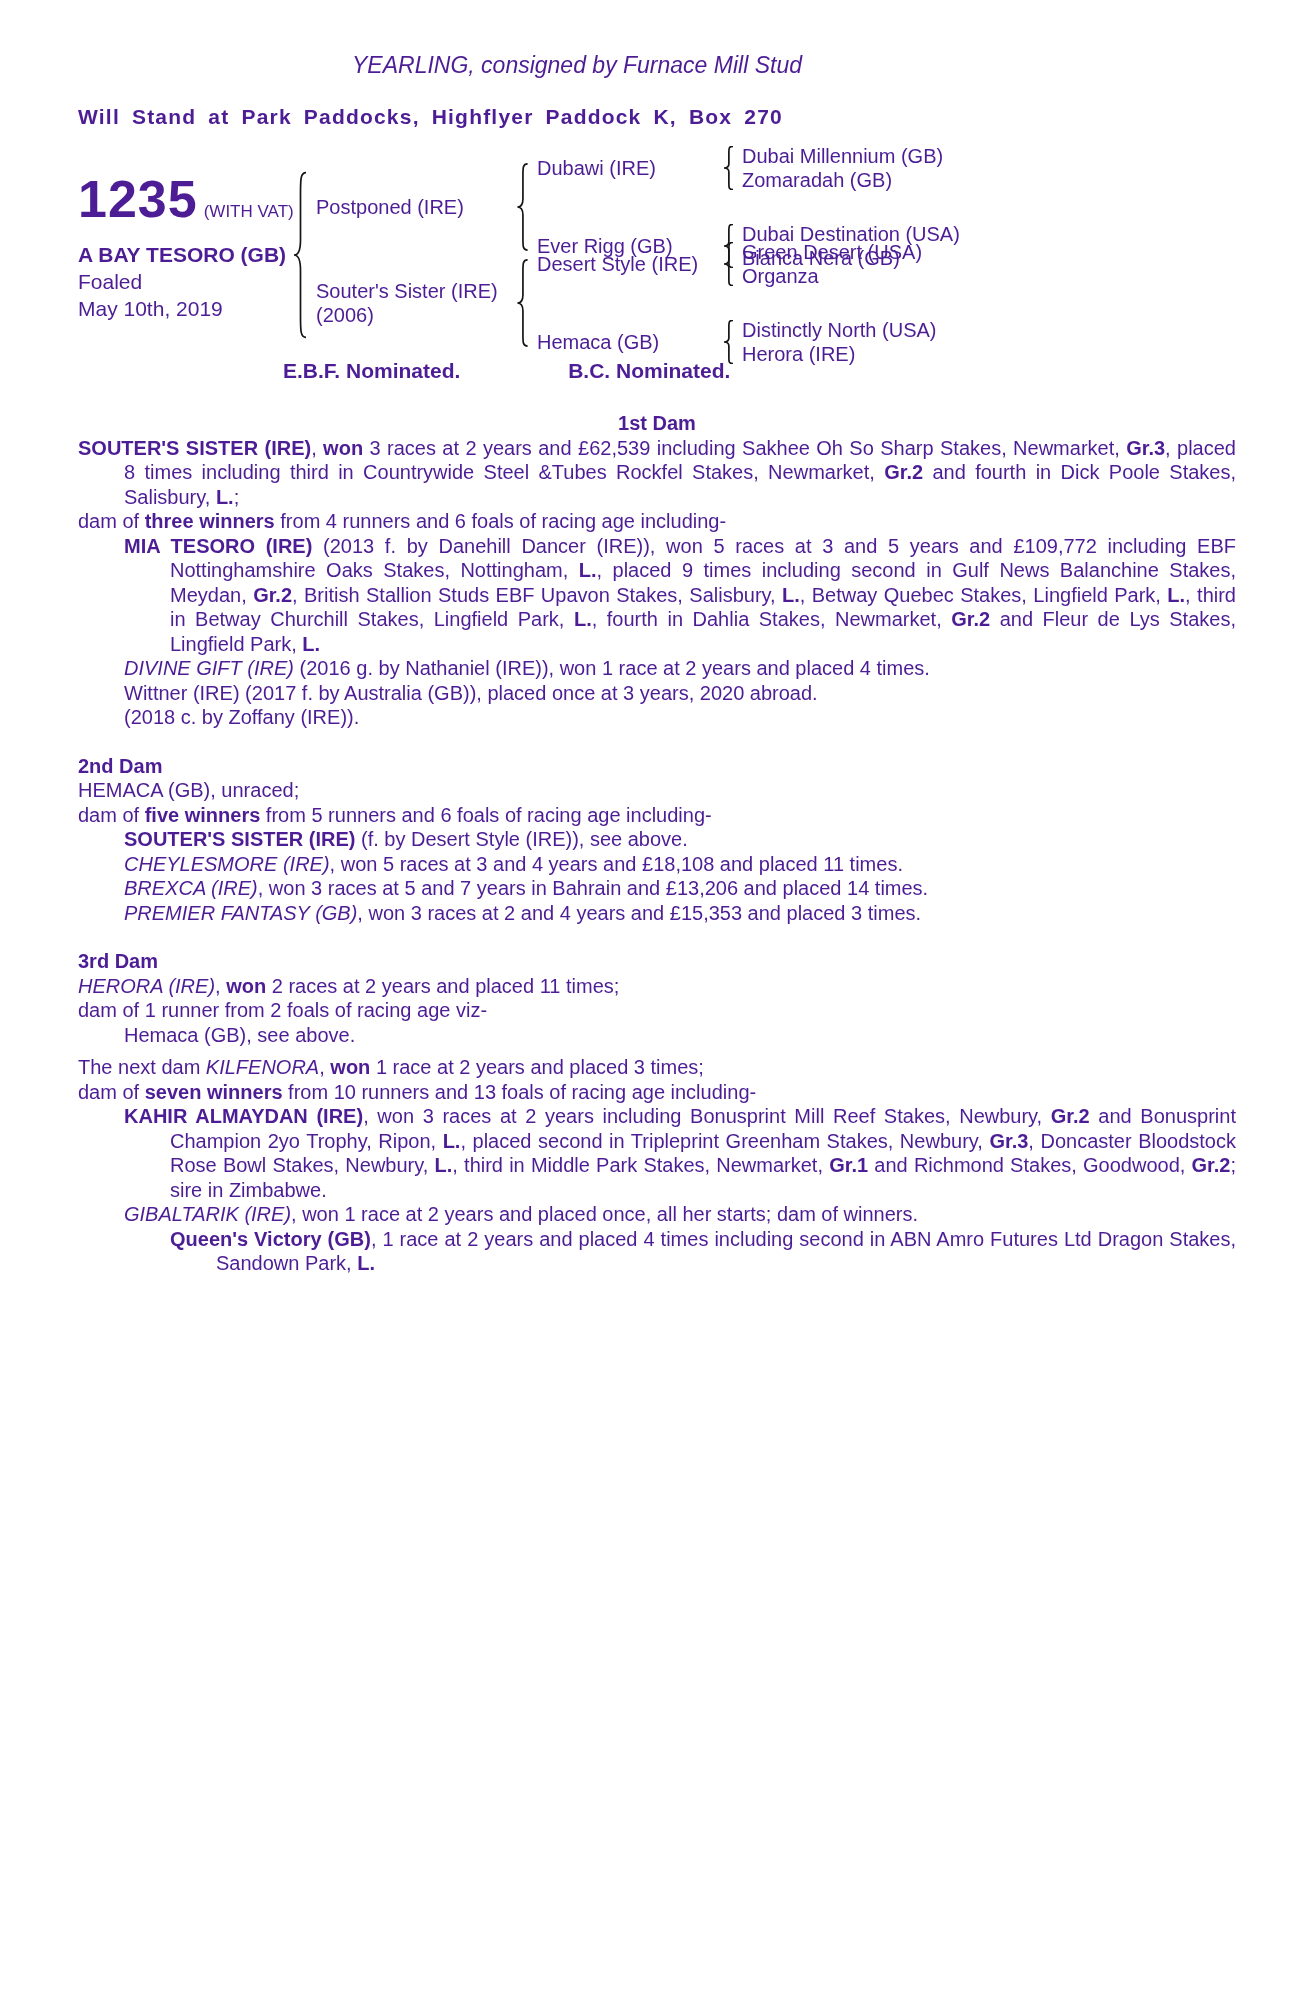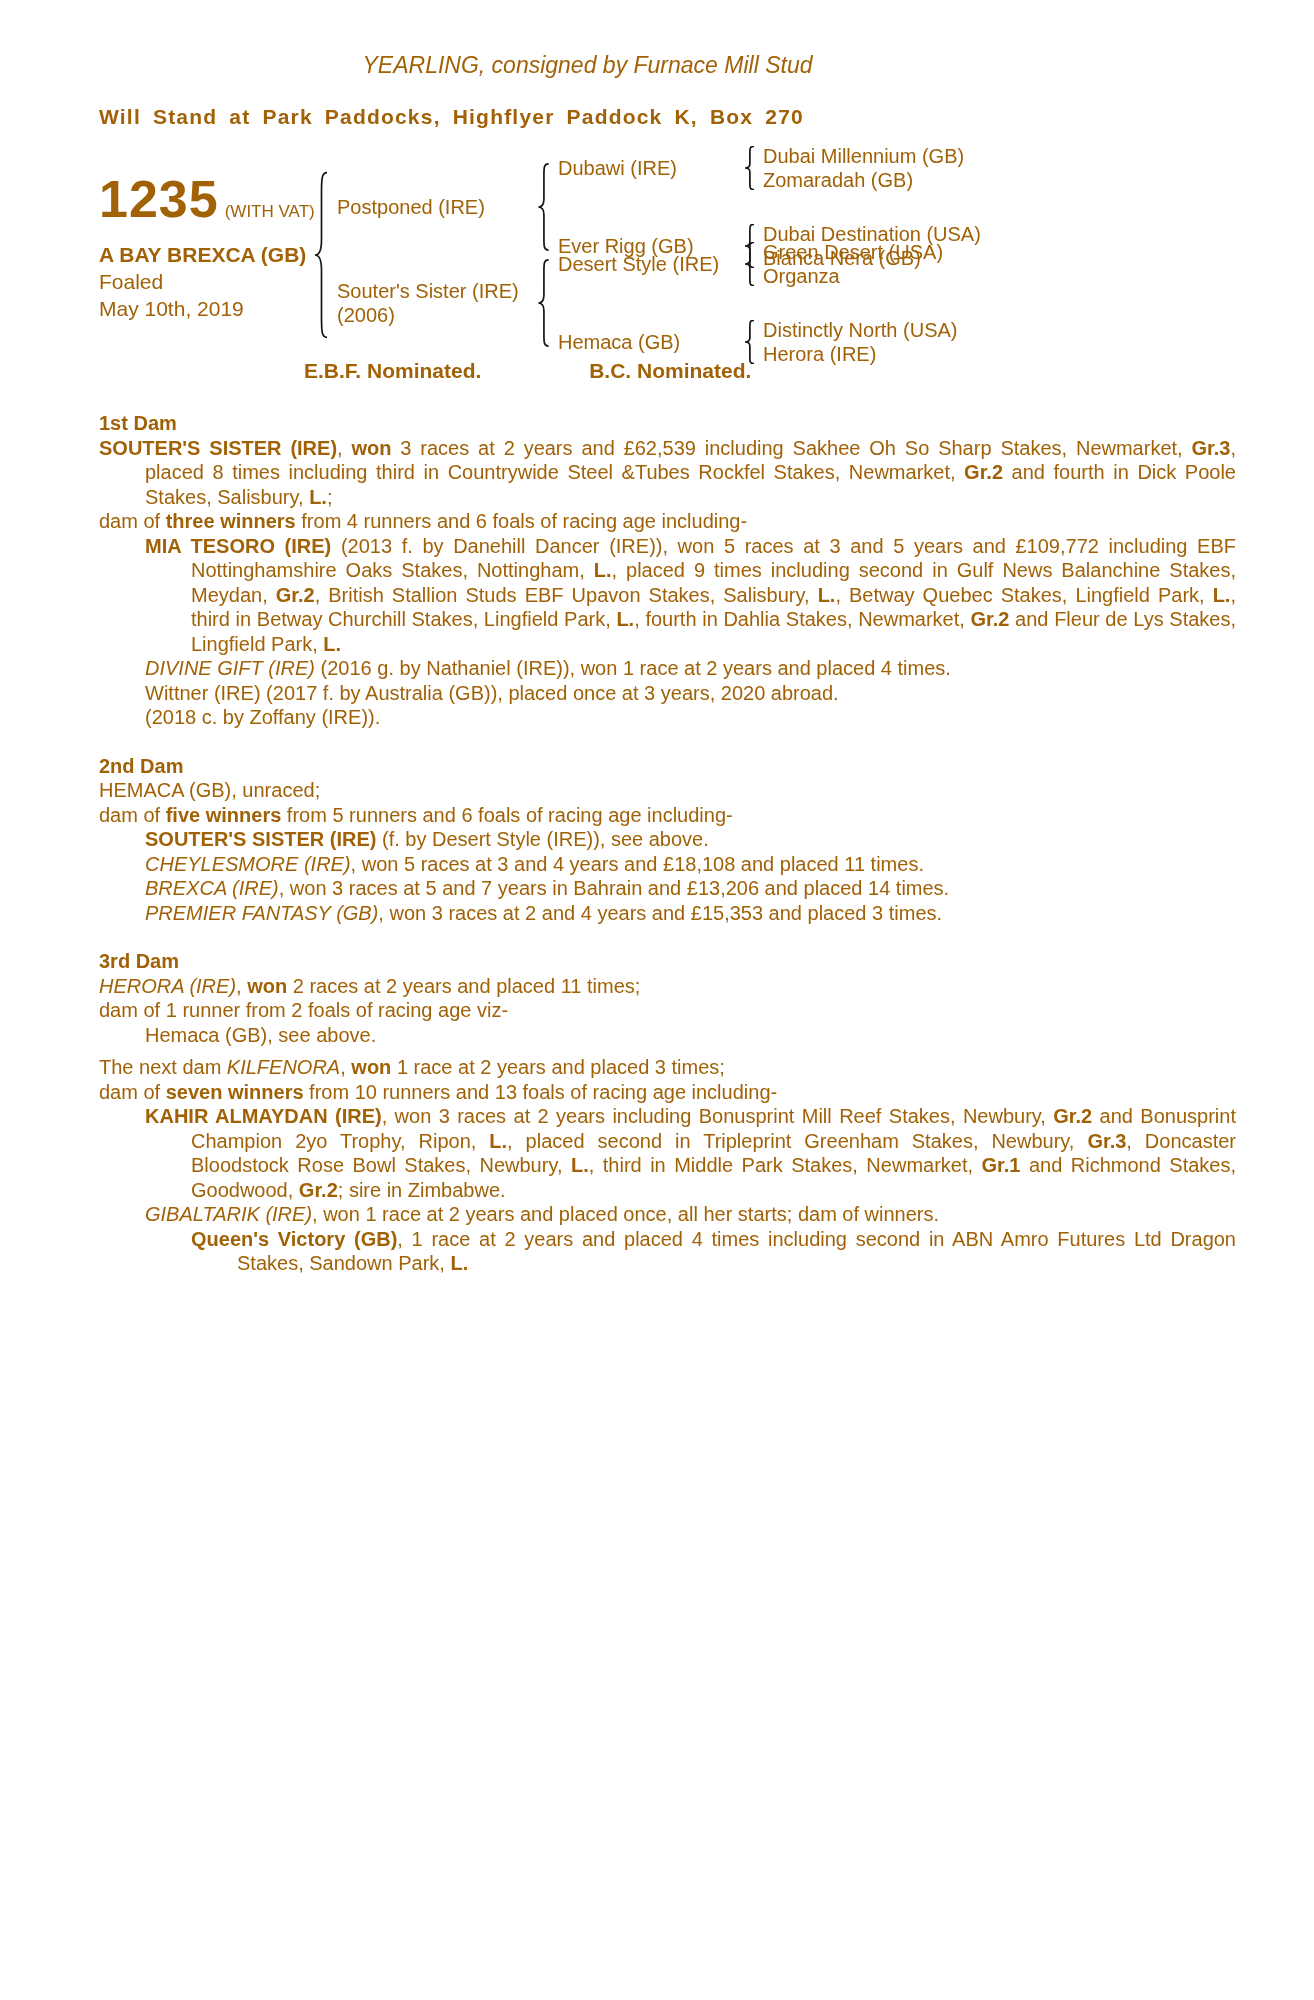--- a/index.html
+++ b/index.html
@@ -2,24 +2,24 @@
 <html><head>
 <meta charset="utf-8">
 <style>
   html, body { margin: 0; padding: 0; background: #e8e8e8; }
   .page {
     position: relative;
     width: 1314px;
     height: 2000px;
     margin: 0 auto;
     background: #ffffff;
-    color: #a16207;
+    color: #4c1d95;
     font-family: "Liberation Sans", sans-serif;
     box-sizing: border-box;
-    padding: 52px 78px 0 99px;
+    padding: 52px 78px 0 78px;
     overflow: hidden;
   }
   .b { font-weight: 700; }
   .i { font-style: italic; }
 
   
   .consign-title {
     text-align: center;
     font-style: italic;
     font-size: 23px;
@@ -58,41 +58,41 @@
   .gen3 { display: flex; flex-direction: column; justify-content: flex-end; }
   .ggp-name { line-height: 24px; white-space: nowrap; }
 
   .nominations { margin-top: 8px; font-weight: 700; font-size: 21px; }
   .nom-ebf { margin-left: 205px; }
   .nom-bc  { margin-left: 102px; }
 
   
   .body-text { margin-top: 28px; font-size: 20px; line-height: 24.5px; }
   .dam-heading { font-weight: 700; margin: 24px 0 0 0; }
-  .dam-heading.first { margin-top: 0; }
+  .dam-heading.first { margin-top: 0; text-align: center; }
   .para { margin: 0; text-align: justify; }
   .gap-top { margin-top: 8px; }
   .hang0 { padding-left: 46px; text-indent: -46px; }
   .lvl1 { padding-left: 92px; text-indent: -46px; }
   .lvl2 { padding-left: 138px; text-indent: -46px; }
 </style>
 </head>
 <body>
 
 <div class="page">
 
   <div class="consign-title">YEARLING, consigned by Furnace Mill Stud</div>
   <div class="stand-line">Will Stand at Park Paddocks, Highflyer Paddock K, Box 270</div>
 
   <div class="ped-block">
     <div class="lot-col">
       <div class="lot-line">
         <span class="lot-number">1235</span><span class="vat-note">(WITH VAT)</span>
       </div>
-      <div class="horse-desc">A BAY BREXCA (GB)</div>
+      <div class="horse-desc">A BAY TESORO (GB)</div>
       <div class="foaled">Foaled</div>
       <div class="foaled-date">May 10th, 2019</div>
     </div>
 
     <div class="tree">
       <svg class="brace brace-lg" viewBox="0 0 20 100" preserveAspectRatio="none" aria-hidden="true">
         <path d="M16 1 C10.5 1 10.5 5 10.5 14 L10.5 41 C10.5 47.5 8.5 50 4 50 C8.5 50 10.5 52.5 10.5 59 L10.5 86 C10.5 95 10.5 99 16 99" vector-effect="non-scaling-stroke"></path>
       </svg>
       <div class="gen1">
 

